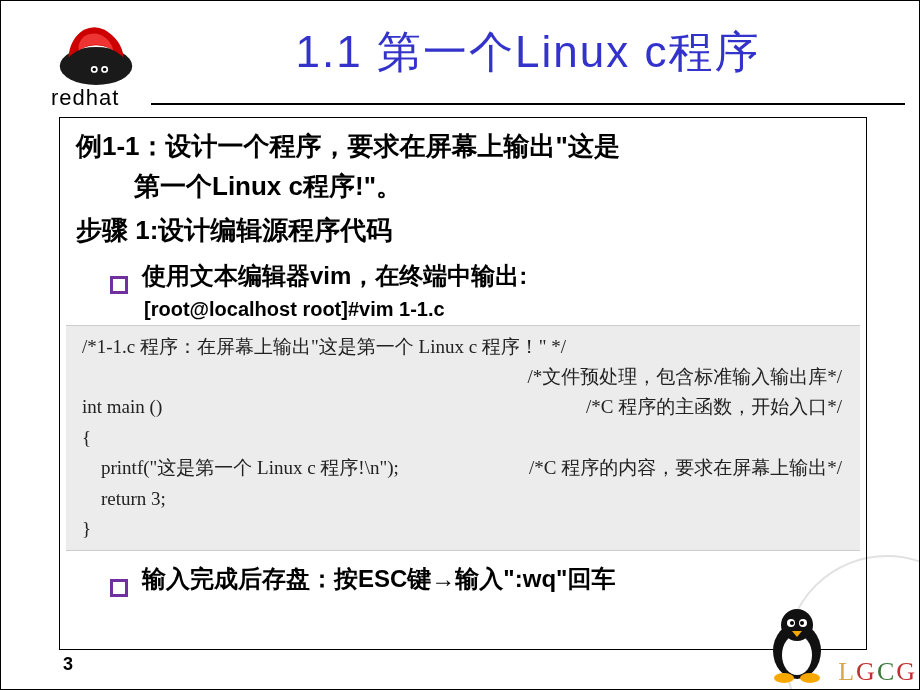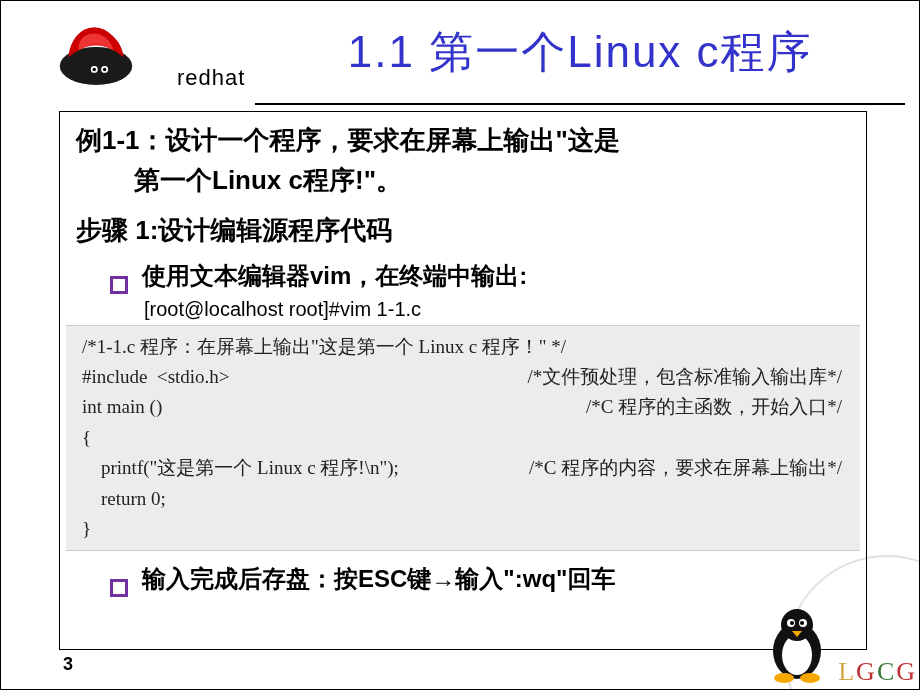--- a/index.html
+++ b/index.html
@@ -17,24 +17,23 @@
     position: relative;
     border: 1px solid #000;
   }
   .header {
     display: flex;
     align-items: flex-start;
     padding: 8px 0 0 50px;
   }
   .logo-block {
     display: flex;
-    flex-direction: row;
-    align-items: flex-end;
+    flex-direction: column;
+    align-items: flex-start;
     margin-right: 10px;
-    gap: 36px;
   }
   .redhat-icon {
     width: 90px;
     height: 82px;
     display: flex;
     align-items: center;
     justify-content: center;
   }
   .redhat-icon svg { width: 88px; height: 82px; }
   .redhat-text {
@@ -68,21 +67,21 @@
     padding-left: 10px;
   }
   .example-text .indent {
     display: block;
     padding-left: 58px;
   }
   .step-text {
     font-size: 26px;
     font-weight: bold;
     padding-left: 10px;
-    margin-top: 12px;
+    margin-top: 6px;
   }
   .bullet-row {
     display: flex;
     align-items: flex-end;
     margin-top: 10px;
     padding-left: 44px;
   }
   .bullet-square {
     width: 18px;
     height: 18px;
@@ -91,21 +90,21 @@
     margin-right: 14px;
     flex-shrink: 0;
   }
   .bullet-text {
     font-size: 24px;
     font-weight: bold;
     line-height: 1.5;
   }
   .cmd-line {
     font-size: 20px;
-    font-weight: normal;
+    font-weight: bold;
     padding-left: 78px;
     margin-top: 4px;
     font-family: Arial, sans-serif;
   }
   .code-image {
     margin: 4px 0 0 0;
     background: #ececec;
     font-family: "SimSun", serif;
     font-size: 19px;
     line-height: 1.6;
@@ -209,36 +208,35 @@
       <div class="bullet-text">使用文本编辑器vim，在终端中输出:</div>
     </div>
 
     <div class="cmd-line">[root@localhost root]#vim 1-1.c</div>
 
     <div class="code-image">
       <div class="code-row">
           <span class="code-left">/*1-1.c 程序：在屏幕上输出"这是第一个 Linux c 程序！" */</span>
         </div>
       <div class="code-row">
-        <span class="code-left">#include  &lt;stdio.h&gt;</span>
         <span class="code-right">/*文件预处理，包含标准输入输出库*/</span>
       </div>
       <div class="code-row">
         <span class="code-left">int main ()</span>
         <span class="code-right">/*C 程序的主函数，开始入口*/</span>
       </div>
       <div class="code-row">
           <span class="code-left">{</span>
         </div>
       <div class="code-row">
         <span class="code-left">    printf("这是第一个 Linux c 程序!\n");</span>
         <span class="code-right">/*C 程序的内容，要求在屏幕上输出*/</span>
       </div>
       <div class="code-row">
-          <span class="code-left">    return 0;</span>
+          <span class="code-left">    return 3;</span>
         </div>
       <div class="code-row">
           <span class="code-left">}</span>
         </div>
     </div>
 
     <div class="bullet-row">
       <div class="bullet-square"></div>
       <div class="bullet-text">输入完成后存盘：按ESC键→输入":wq"回车</div>
     </div>

